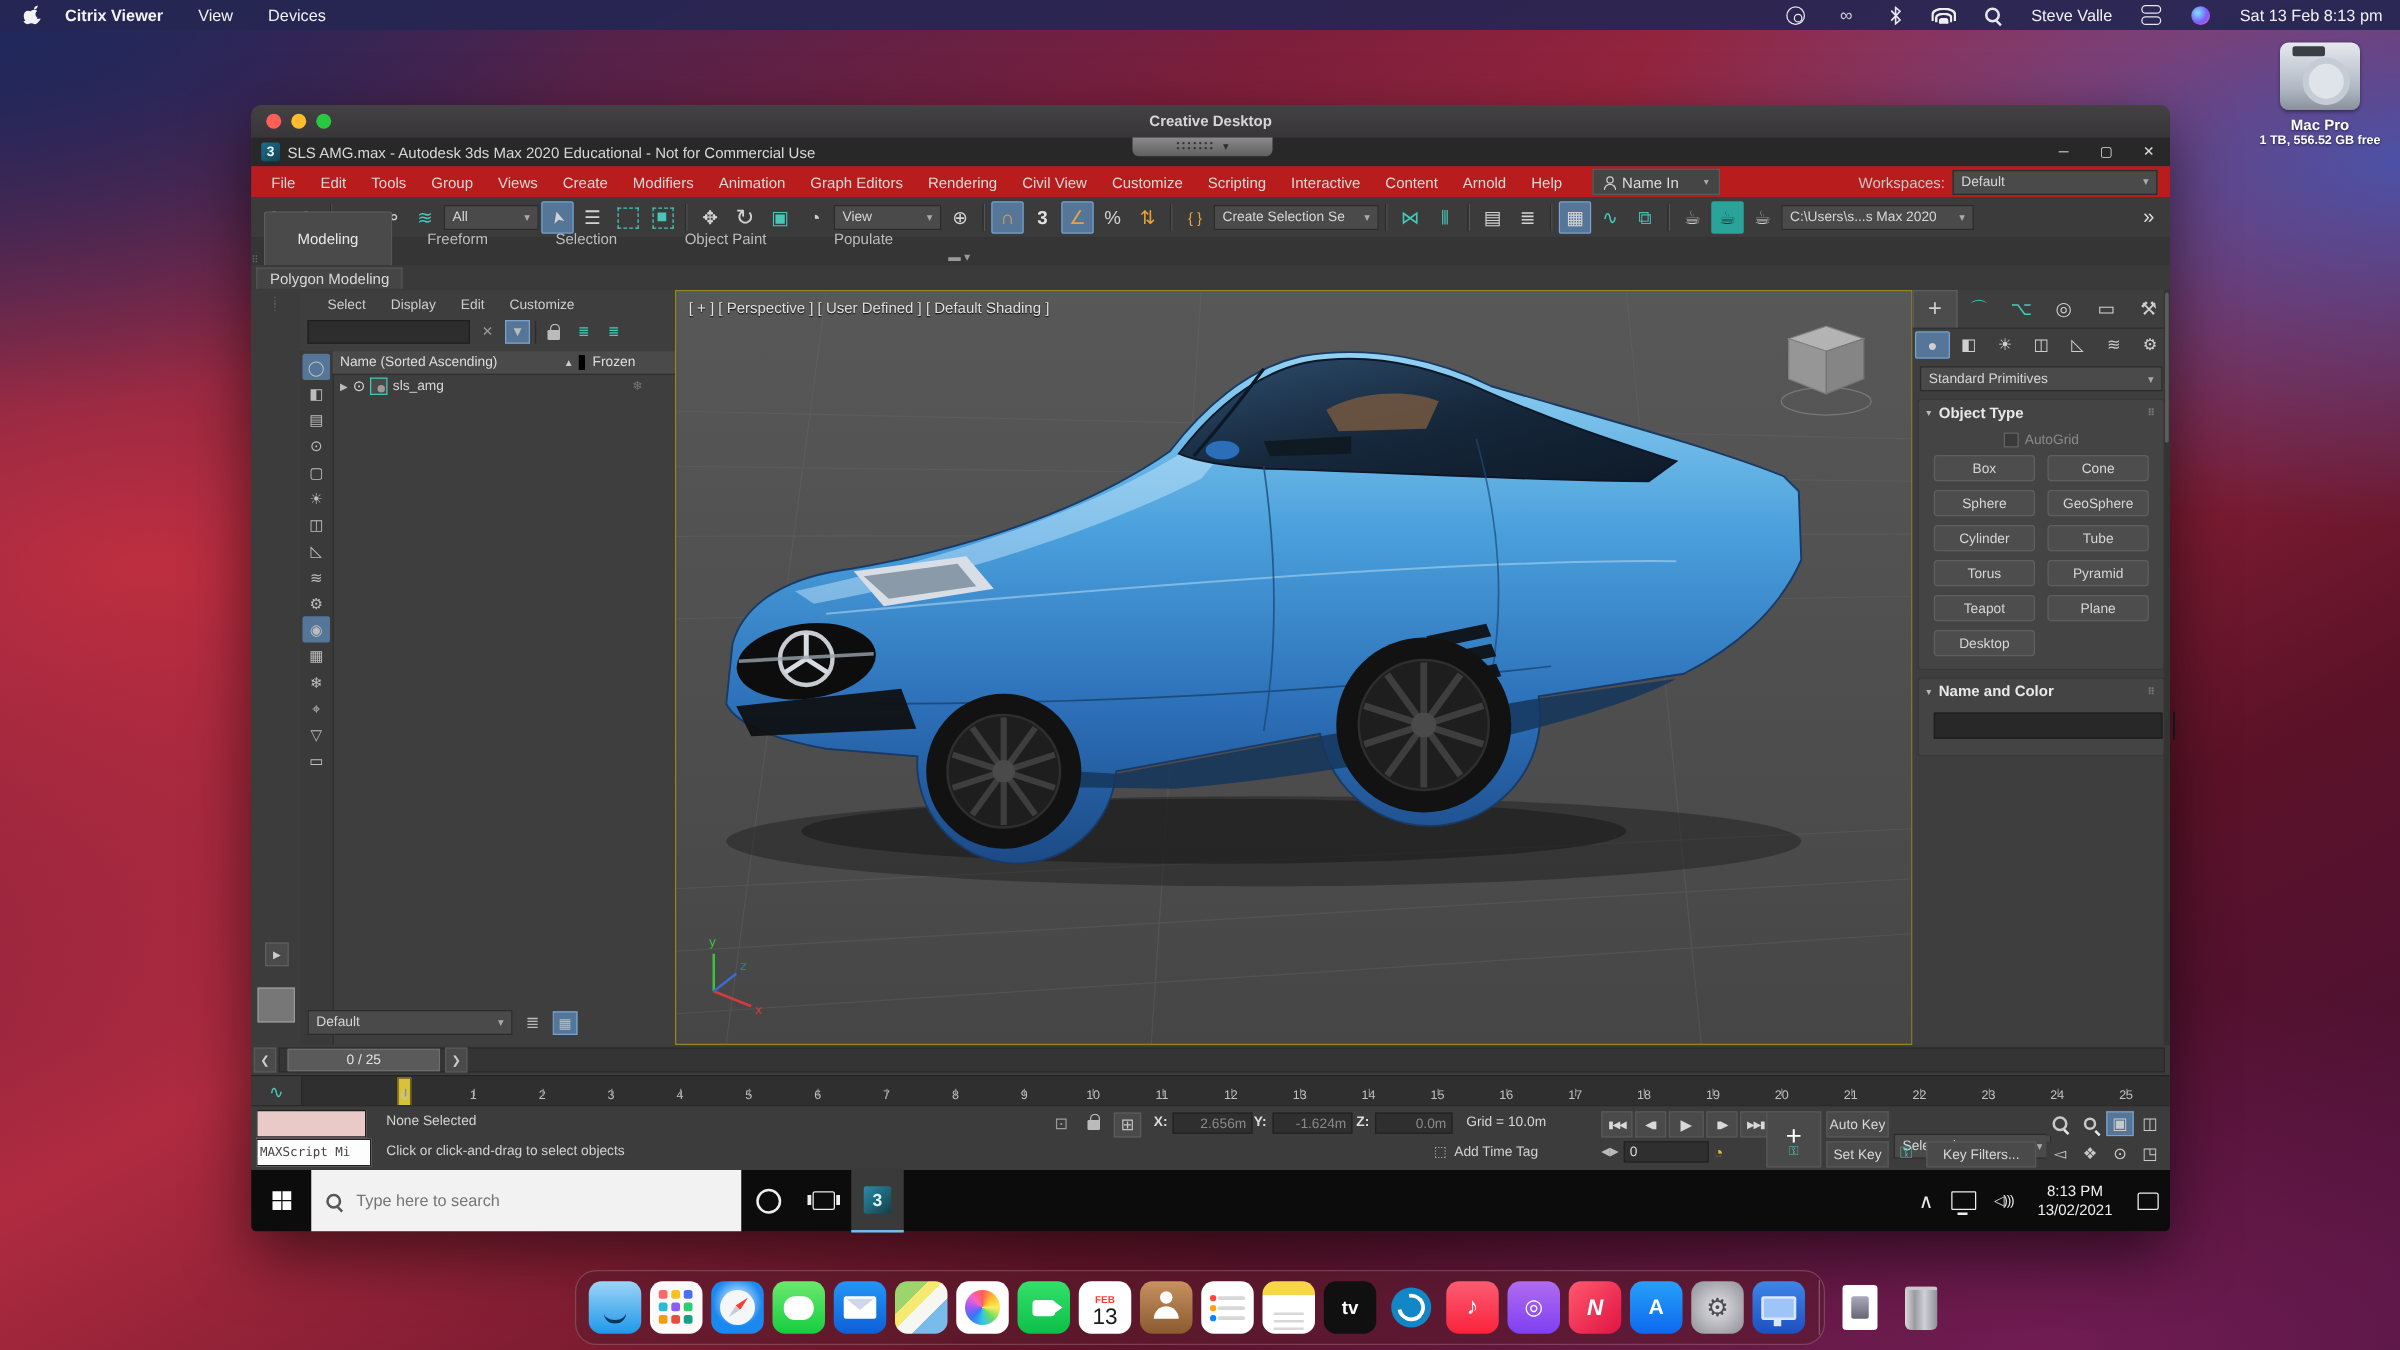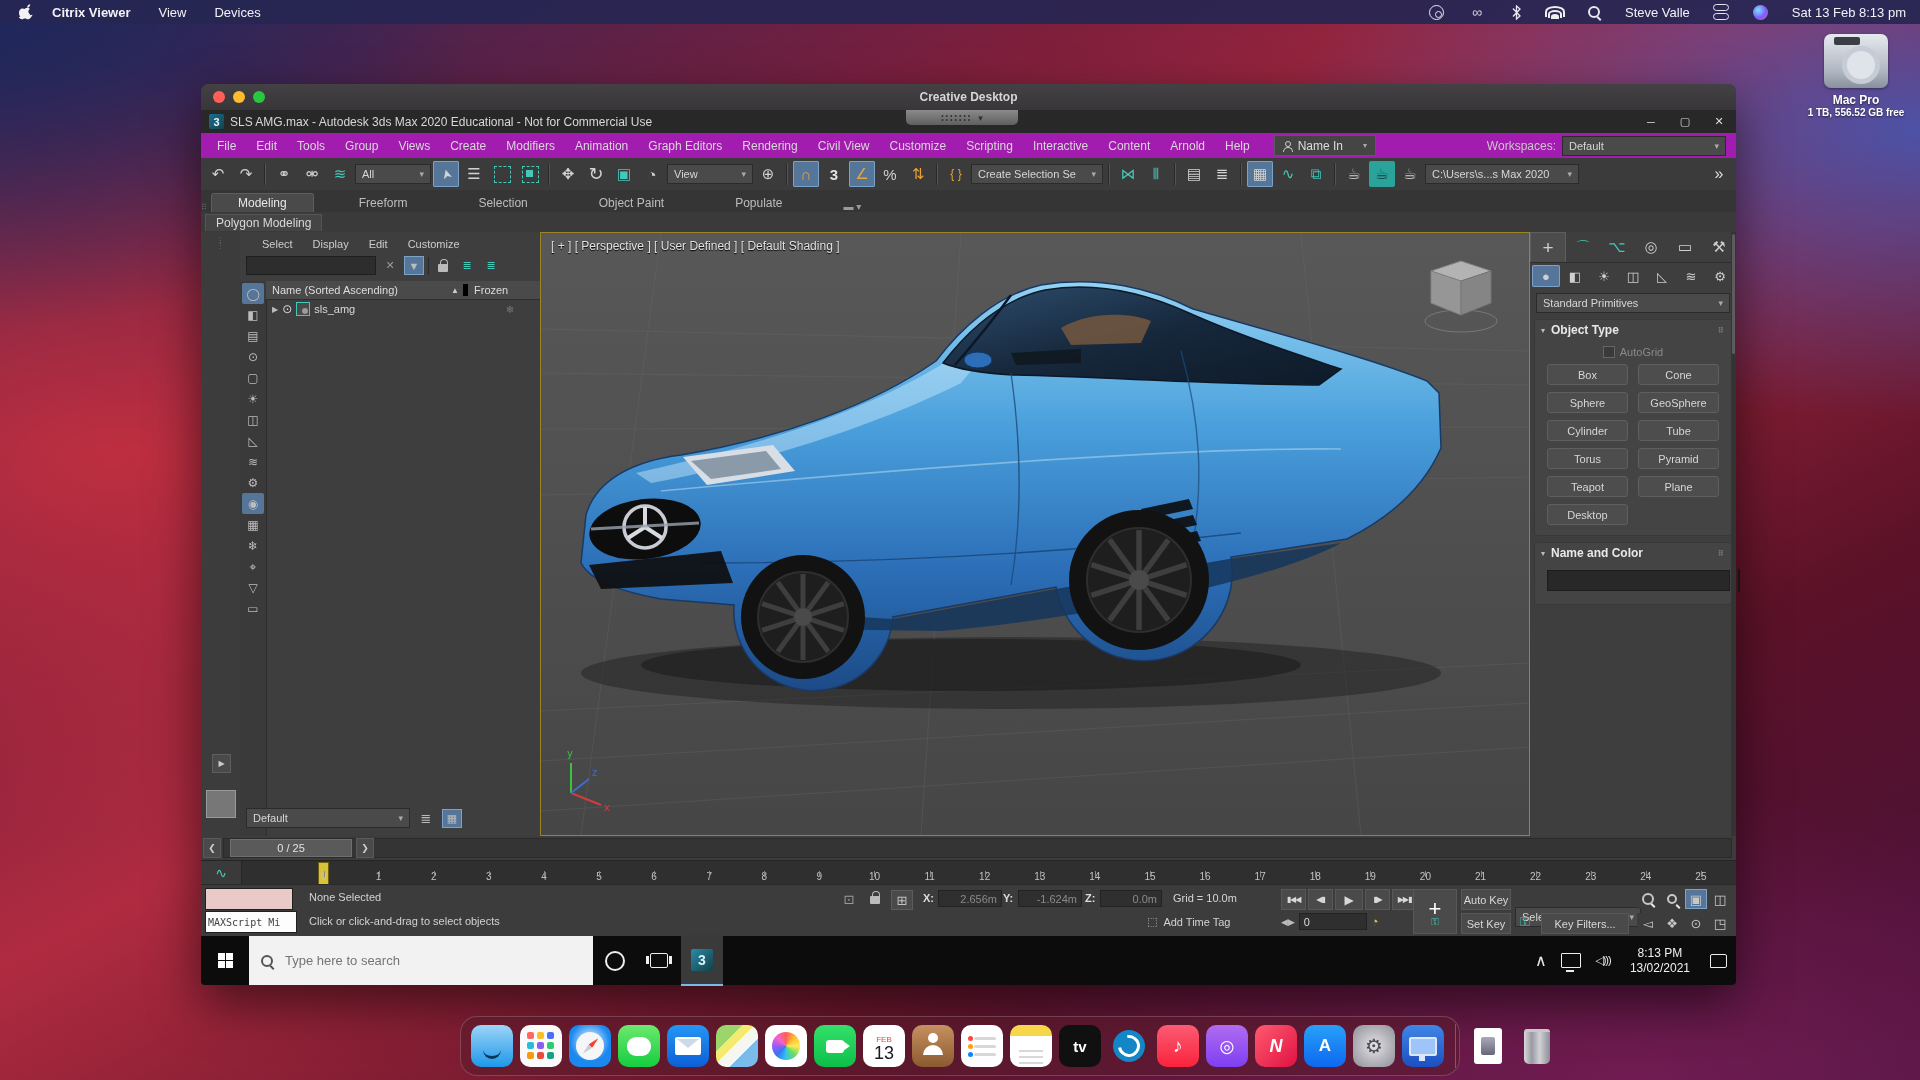--- a/index.html
+++ b/index.html
@@ -43,21 +43,21 @@
   .tl i{width:12px;height:12px;border-radius:50%;display:block}
   .grip{position:absolute;left:705px;top:26px;width:112px;height:15px;background:linear-gradient(#8a8a8a,#5f5f5f);
     border-radius:0 0 5px 5px;display:flex;align-items:center;justify-content:center;gap:6px;color:#2e2e2e;z-index:30}
   .grip .dots{font-size:7px;letter-spacing:2px;line-height:4px;color:#333}
   
   .mx-title{position:absolute;left:0;top:26px;right:0;height:23px;background:#282828;display:flex;align-items:center;color:#d8d8d8;font-size:12px}
   .mx-logo{width:15px;height:15px;margin:0 6px 0 8px;background:linear-gradient(135deg,#1b6e8f,#14434f);border-radius:2px;
     color:#e8f6f8;font-size:11px;font-weight:bold;display:flex;align-items:center;justify-content:center}
   .mx-ctrl{margin-left:auto;display:flex}
   .mx-ctrl span{width:34px;height:23px;display:flex;align-items:center;justify-content:center;color:#ddd;font-size:11px}
-  .mx-menu{position:absolute;left:0;top:49px;right:0;height:25px;background:#a21caf;border-bottom:1px solid #2e2e2e;
+  .mx-menu{position:absolute;left:0;top:49px;right:0;height:25px;background:#b91c1c;border-bottom:1px solid #2e2e2e;
     display:flex;align-items:center;color:#d8d8d8;font-size:12px}
   .mx-menu .mi{padding:0 10px}
   .signin{margin-left:14px;height:19px;background:#454545;border:1px solid #5a5a5a;display:flex;align-items:center;gap:6px;padding:0 8px;color:#ddd}
   .person{width:9px;height:9px;position:relative;display:inline-block}
   .person::before{content:"";position:absolute;left:2.5px;top:0;width:4px;height:4px;border-radius:50%;border:1.2px solid #ccc}
   .person::after{content:"";position:absolute;left:0;top:5.5px;width:8px;height:4px;border:1.2px solid #ccc;border-bottom:none;border-radius:5px 5px 0 0}
   .wslabel{margin-left:auto;color:#c8c8c8}
   .select{background:#4a4a4a;border:1px solid #2b2b2b;color:#d6d6d6;display:flex;align-items:center;height:18px;padding:0 6px;font-size:11px}
   .select .cv{margin-left:auto;color:#aaa;font-size:9px;padding-left:8px}
   
@@ -66,21 +66,21 @@
   .tb{width:26px;height:26px;display:flex;align-items:center;justify-content:center;font-size:15px;border-radius:2px;flex:0 0 auto}
   .tb.sel{background:#557699;box-shadow:inset 0 0 0 1px #7ba3c9}
   .tb.teal{color:#45c8b8}
   .tb.orange{color:#e8a33d}
   .tbsep{width:1px;height:22px;background:#2a2a2a;border-right:1px solid #555;margin:0 3px;flex:0 0 auto}
   .dashbox{width:15px;height:15px;border:1.6px dashed #45c8b8}
   .dashbox.fill{position:relative}
   .dashbox.fill::after{content:"";position:absolute;left:3px;top:3px;width:7px;height:7px;background:#45c8b8}
   
   .ribbon1{position:absolute;left:0;top:106px;right:0;height:22px;background:#353535;display:flex;align-items:flex-end;color:#bdbdbd;font-size:12px}
-  .rtab{padding:2px 26px;margin-right:19px}
+  .rtab{padding:14px 26px;margin-right:2px}
   .rtab:first-child{background:#4a4a4a;border:1px solid #5d5d5d;border-bottom:none;border-radius:3px 3px 0 0;color:#e8e8e8}
   .ribbon2{position:absolute;left:0;top:128px;right:0;height:20px;background:#3a3a3a;border-bottom:1px solid #2c2c2c;display:flex;align-items:center}
   .rpanel{background:#454545;border:1px solid #555;border-bottom:none;color:#d8d8d8;font-size:12px;padding:1px 10px;margin-left:4px}
   
   .mx-main{position:absolute;left:0;top:148px;right:0;height:604px;background:#3d3d3d}
   .lstrip{position:absolute;left:0;top:0;width:39px;height:100%;background:#3c3c3c;border-right:1px solid #323232}
   .lgrip{color:#6a6a6a;font-size:8px;line-height:5px;text-align:center;padding-top:6px;letter-spacing:1px}
   .expbtn{position:absolute;left:11px;top:522px;width:17px;height:17px;background:#4a4a4a;border:1px solid #5e5e5e;color:#ccc;font-size:8px;display:flex;align-items:center;justify-content:center}
   .vpthumb{position:absolute;left:5px;top:558px;width:28px;height:26px;background:#777;border:1px solid #9a9a9a}
   
@@ -828,21 +828,21 @@
         <span class="envl"></span>
       </div>
     <div class="dk" style="background:linear-gradient(135deg,#9bd56b 0 32%,#f4ea72 32% 46%,#f7f7f2 46% 66%,#79bbea 66%)"></div>
     <div class="dk" style="background:#fff">
         <span class="flower"></span>
       </div>
     <div class="dk" style="background:linear-gradient(180deg,#33e06a,#0cbf48)">
         <span class="ftcam"></span>
       </div>
     <div class="dk" style="background:#fff;flex-direction:column;gap:0">
-      <span style="color:#ff3b30;font-size:8px;font-weight:normal;margin-top:4px">FEB</span>
+      <span style="color:#ff3b30;font-size:8px;font-weight:bold;margin-top:4px">FEB</span>
       <span style="color:#1c1c1e;font-size:18px;line-height:18px">13</span>
     </div>
     <div class="dk" style="background:linear-gradient(180deg,#c79160,#8a5a30)">
         <span class="head"></span>
         <span class="shoulder"></span>
       </div>
     <div class="dk" style="background:#fff;flex-direction:column">
       <span class="rrow" style="margin-left:6px"></span>
         <span class="rrow" style="margin-left:6px"></span>
         <span class="rrow" style="margin-left:6px"></span>

